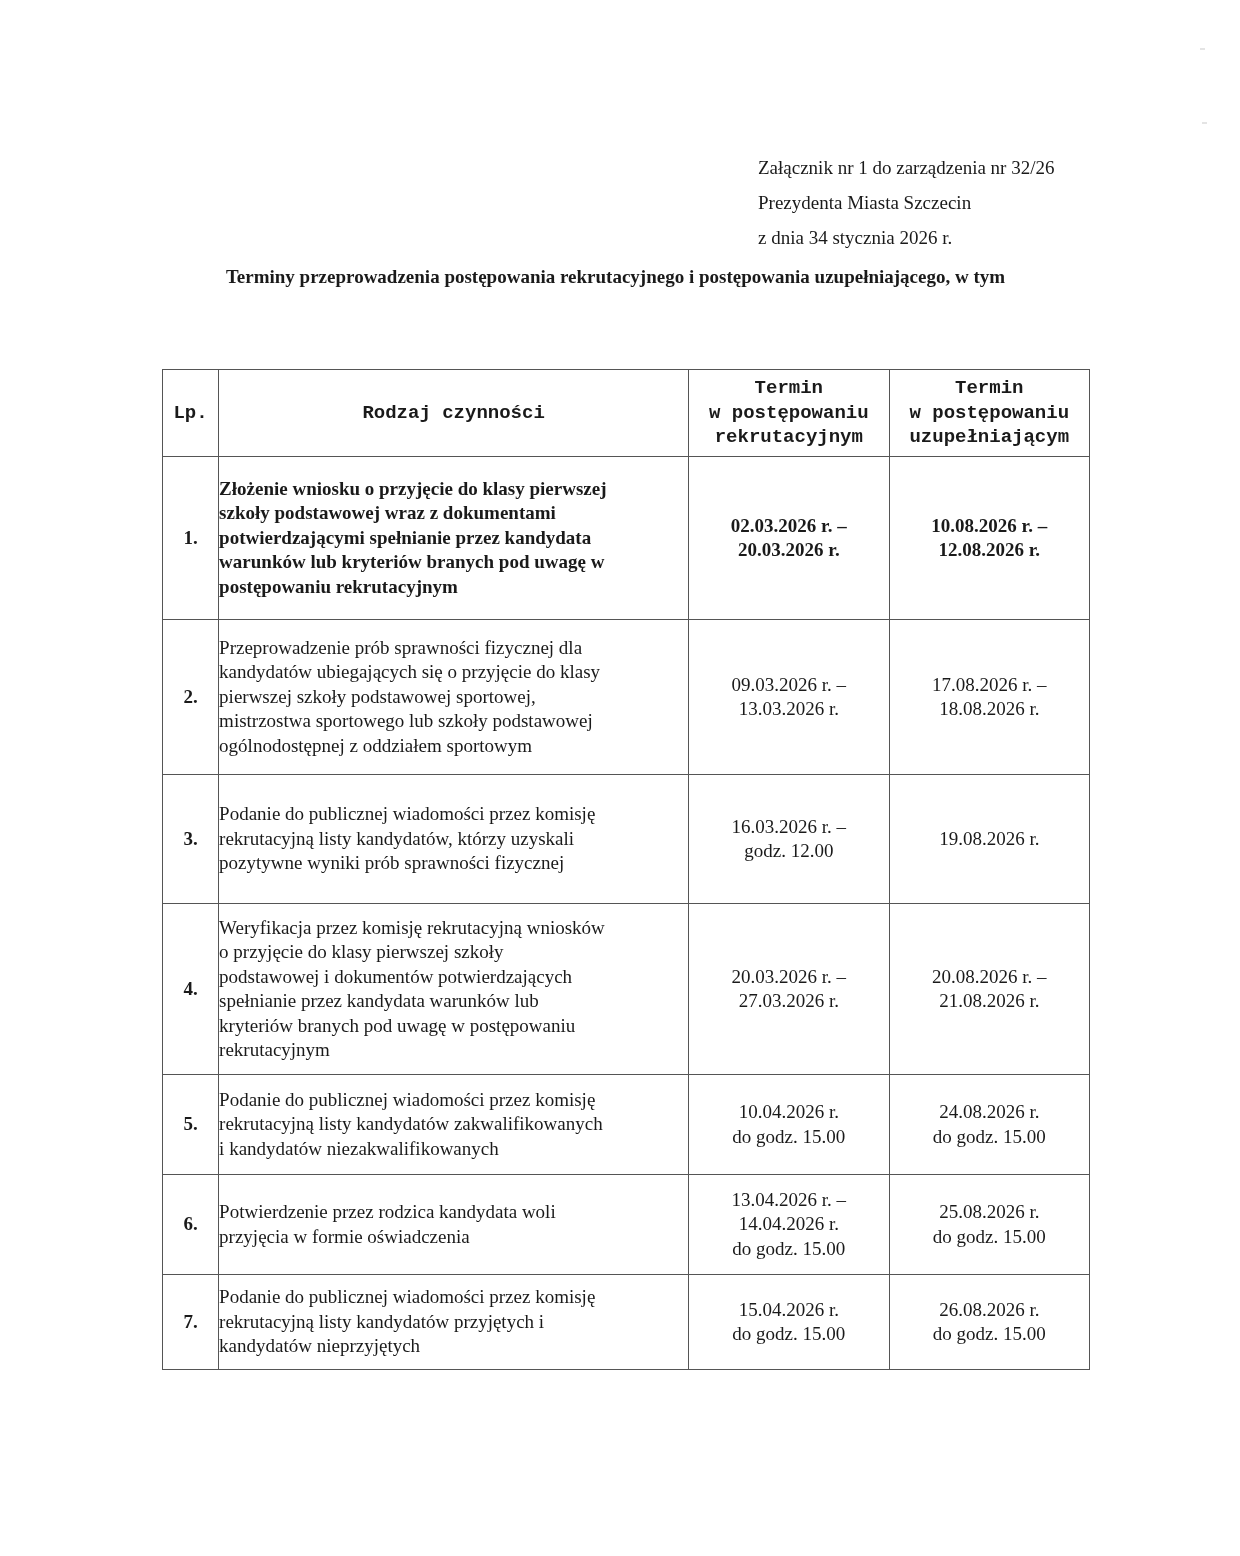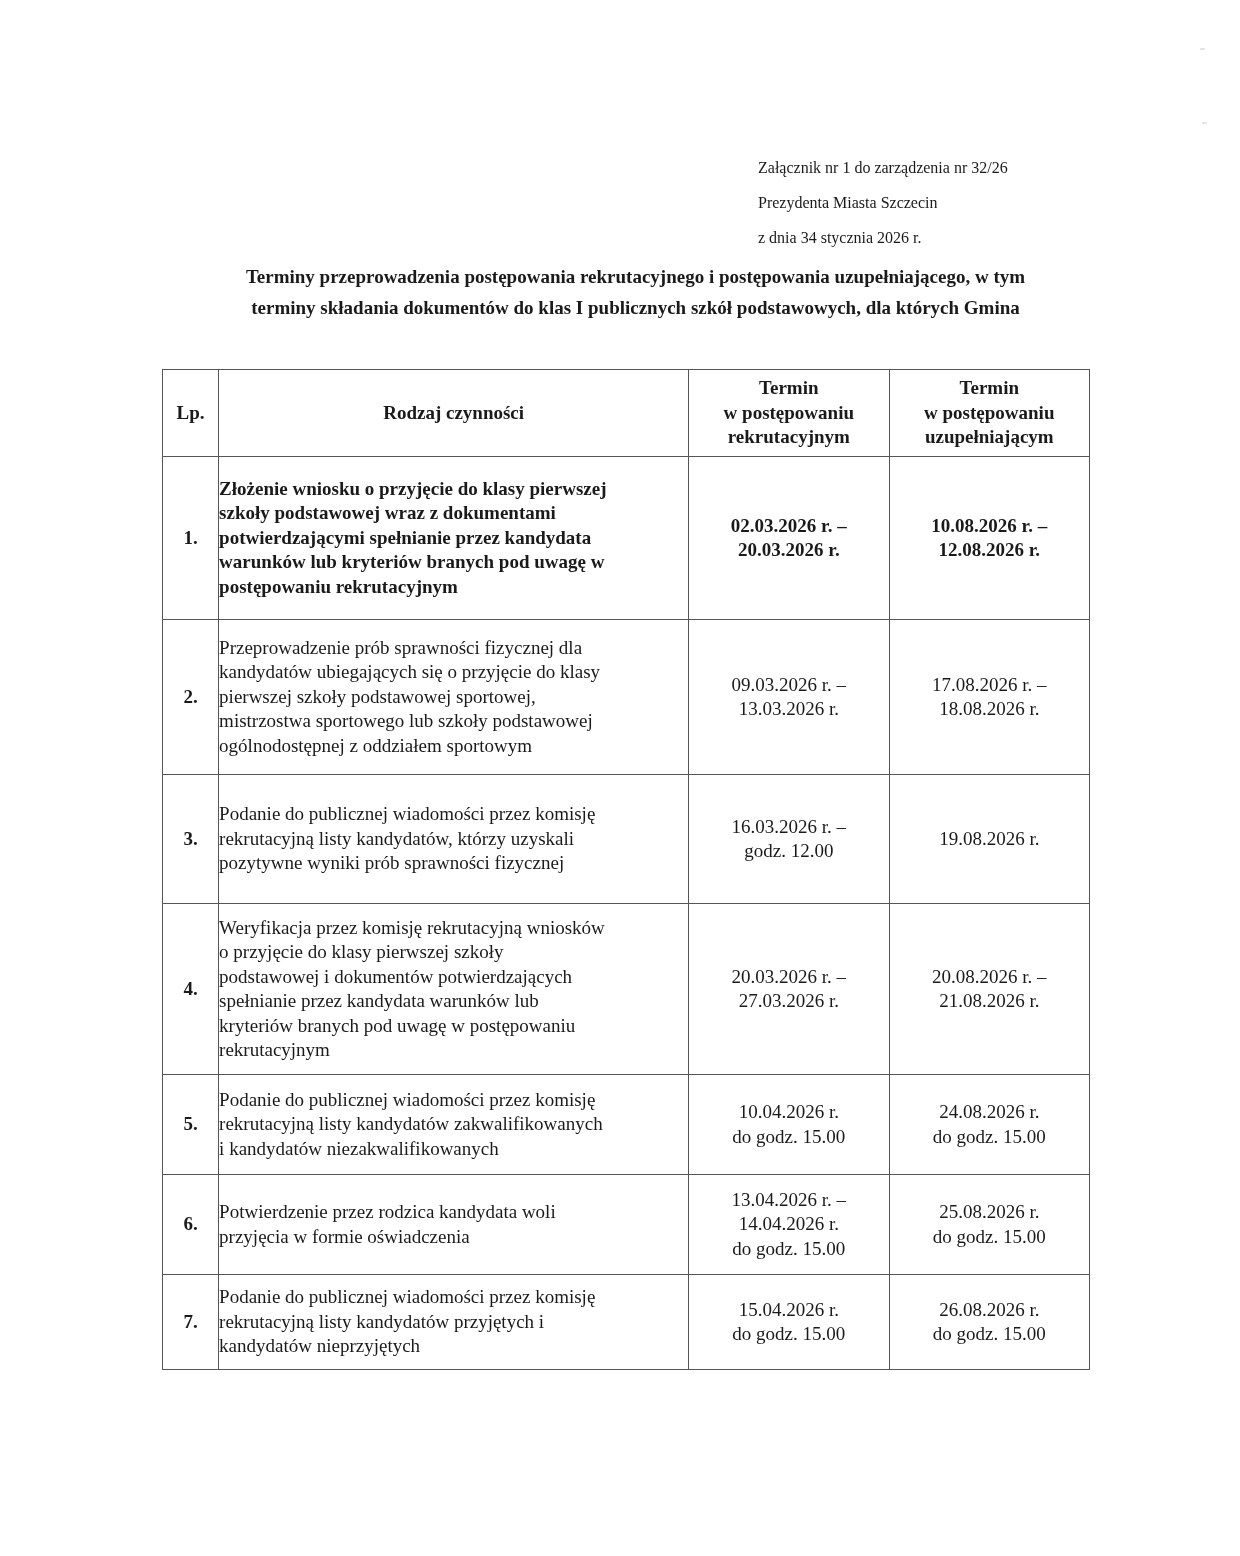--- a/index.html
+++ b/index.html
@@ -2,36 +2,36 @@
 <html><head>
 <meta charset="utf-8">
 <style>
   html, body { margin: 0; padding: 0; background: #ffffff; }
   body {
     width: 1240px; height: 1556px; position: relative; overflow: hidden;
     font-family: "Liberation Serif", "DejaVu Serif", serif; color: #1a1a1a;
   }
   .header-block {
     position: absolute; left: 758px; top: 150px;
-    font-size: 16px; line-height: 35px;
+    font-size: 19px; line-height: 35px;
   }
   .header-block div { white-space: nowrap; }
   .title {
-    position: absolute; left: 168px; top: 261px; width: 935px;
+    position: absolute; left: 148px; top: 261px; width: 935px;
     text-align: center; font-weight: bold; font-size: 19px; line-height: 31px;
   }
   table.schedule {
     position: absolute; left: 162px; top: 369px;
     border-collapse: collapse; width: 928px;
     font-size: 19px; line-height: 24.5px;
   }
   table.schedule td, table.schedule th {
     border: 1.5px solid #555; padding: 0;
   }
-  th { font-weight: bold; text-align: center; vertical-align: middle; }
+  th { font-weight: bold; text-align: center; vertical-align: middle; font-family: Liberation Mono, monospace; }
   .col-lp { width: 56px; }
   .col-desc { width: 469px; }
   .col-t1 { width: 200px; }
   .col-t2 { width: 200px; }
   th.h-lp, th.h-desc { height: 86px; }
   td.lp { text-align: center; font-weight: bold; vertical-align: middle; }
   td.desc { padding: 0 8px 0 12px; vertical-align: middle; text-align: left; }
   td.term { text-align: center; vertical-align: middle; }
   td.term span { display: block; }
   tr.r1 td { height: 162px; font-weight: bold; }
@@ -50,21 +50,20 @@
 <div class="scan-mark" style="left:1202px;top:122px;"></div>
 
 <div class="header-block">
   <div>Załącznik  nr  1 do zarządzenia  nr  32/26</div>
   <div>Prezydenta Miasta Szczecin</div>
   <div>z dnia 34 stycznia 2026 r.</div>
 </div>
 
 <div class="title">
   <div>Terminy przeprowadzenia postępowania rekrutacyjnego i postępowania uzupełniającego, w tym</div>
-  <div>terminy składania dokumentów do klas I publicznych szkół podstawowych, dla których Gmina</div>
 </div>
 
 <table class="schedule">
   <colgroup>
     <col class="col-lp">
       <col class="col-desc">
       <col class="col-t1">
       <col class="col-t2">
   </colgroup>
   <thead>

